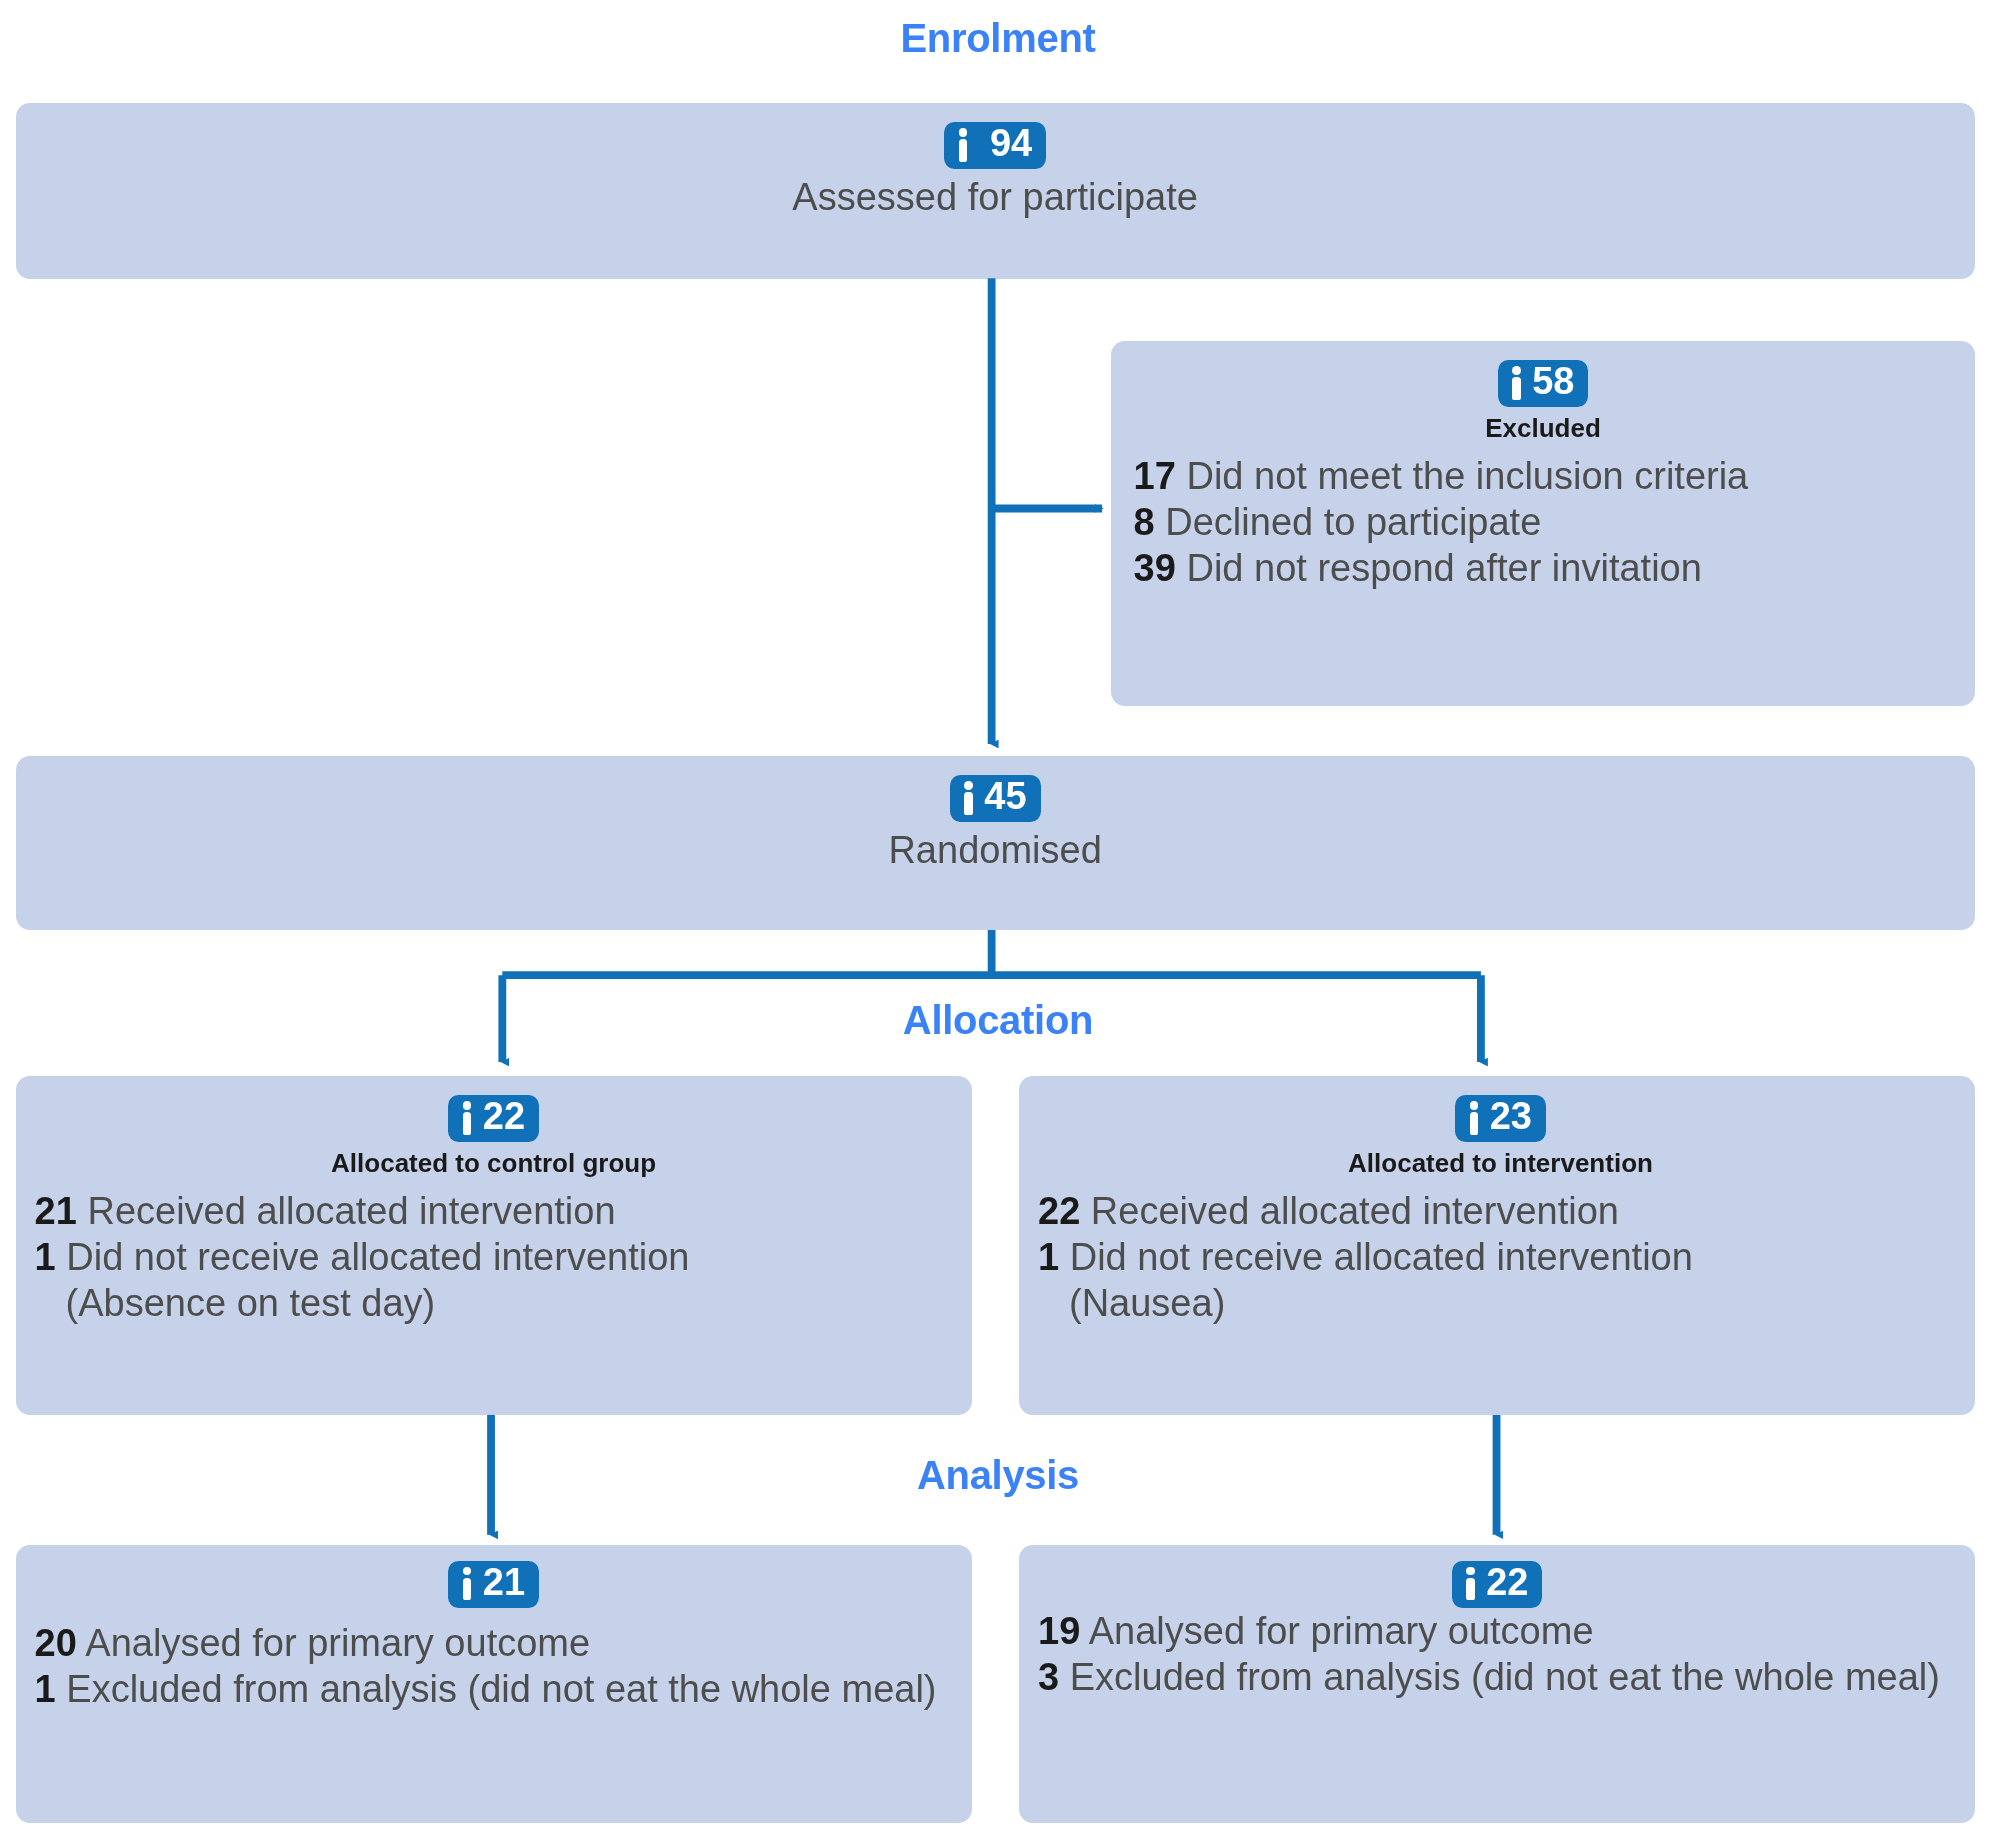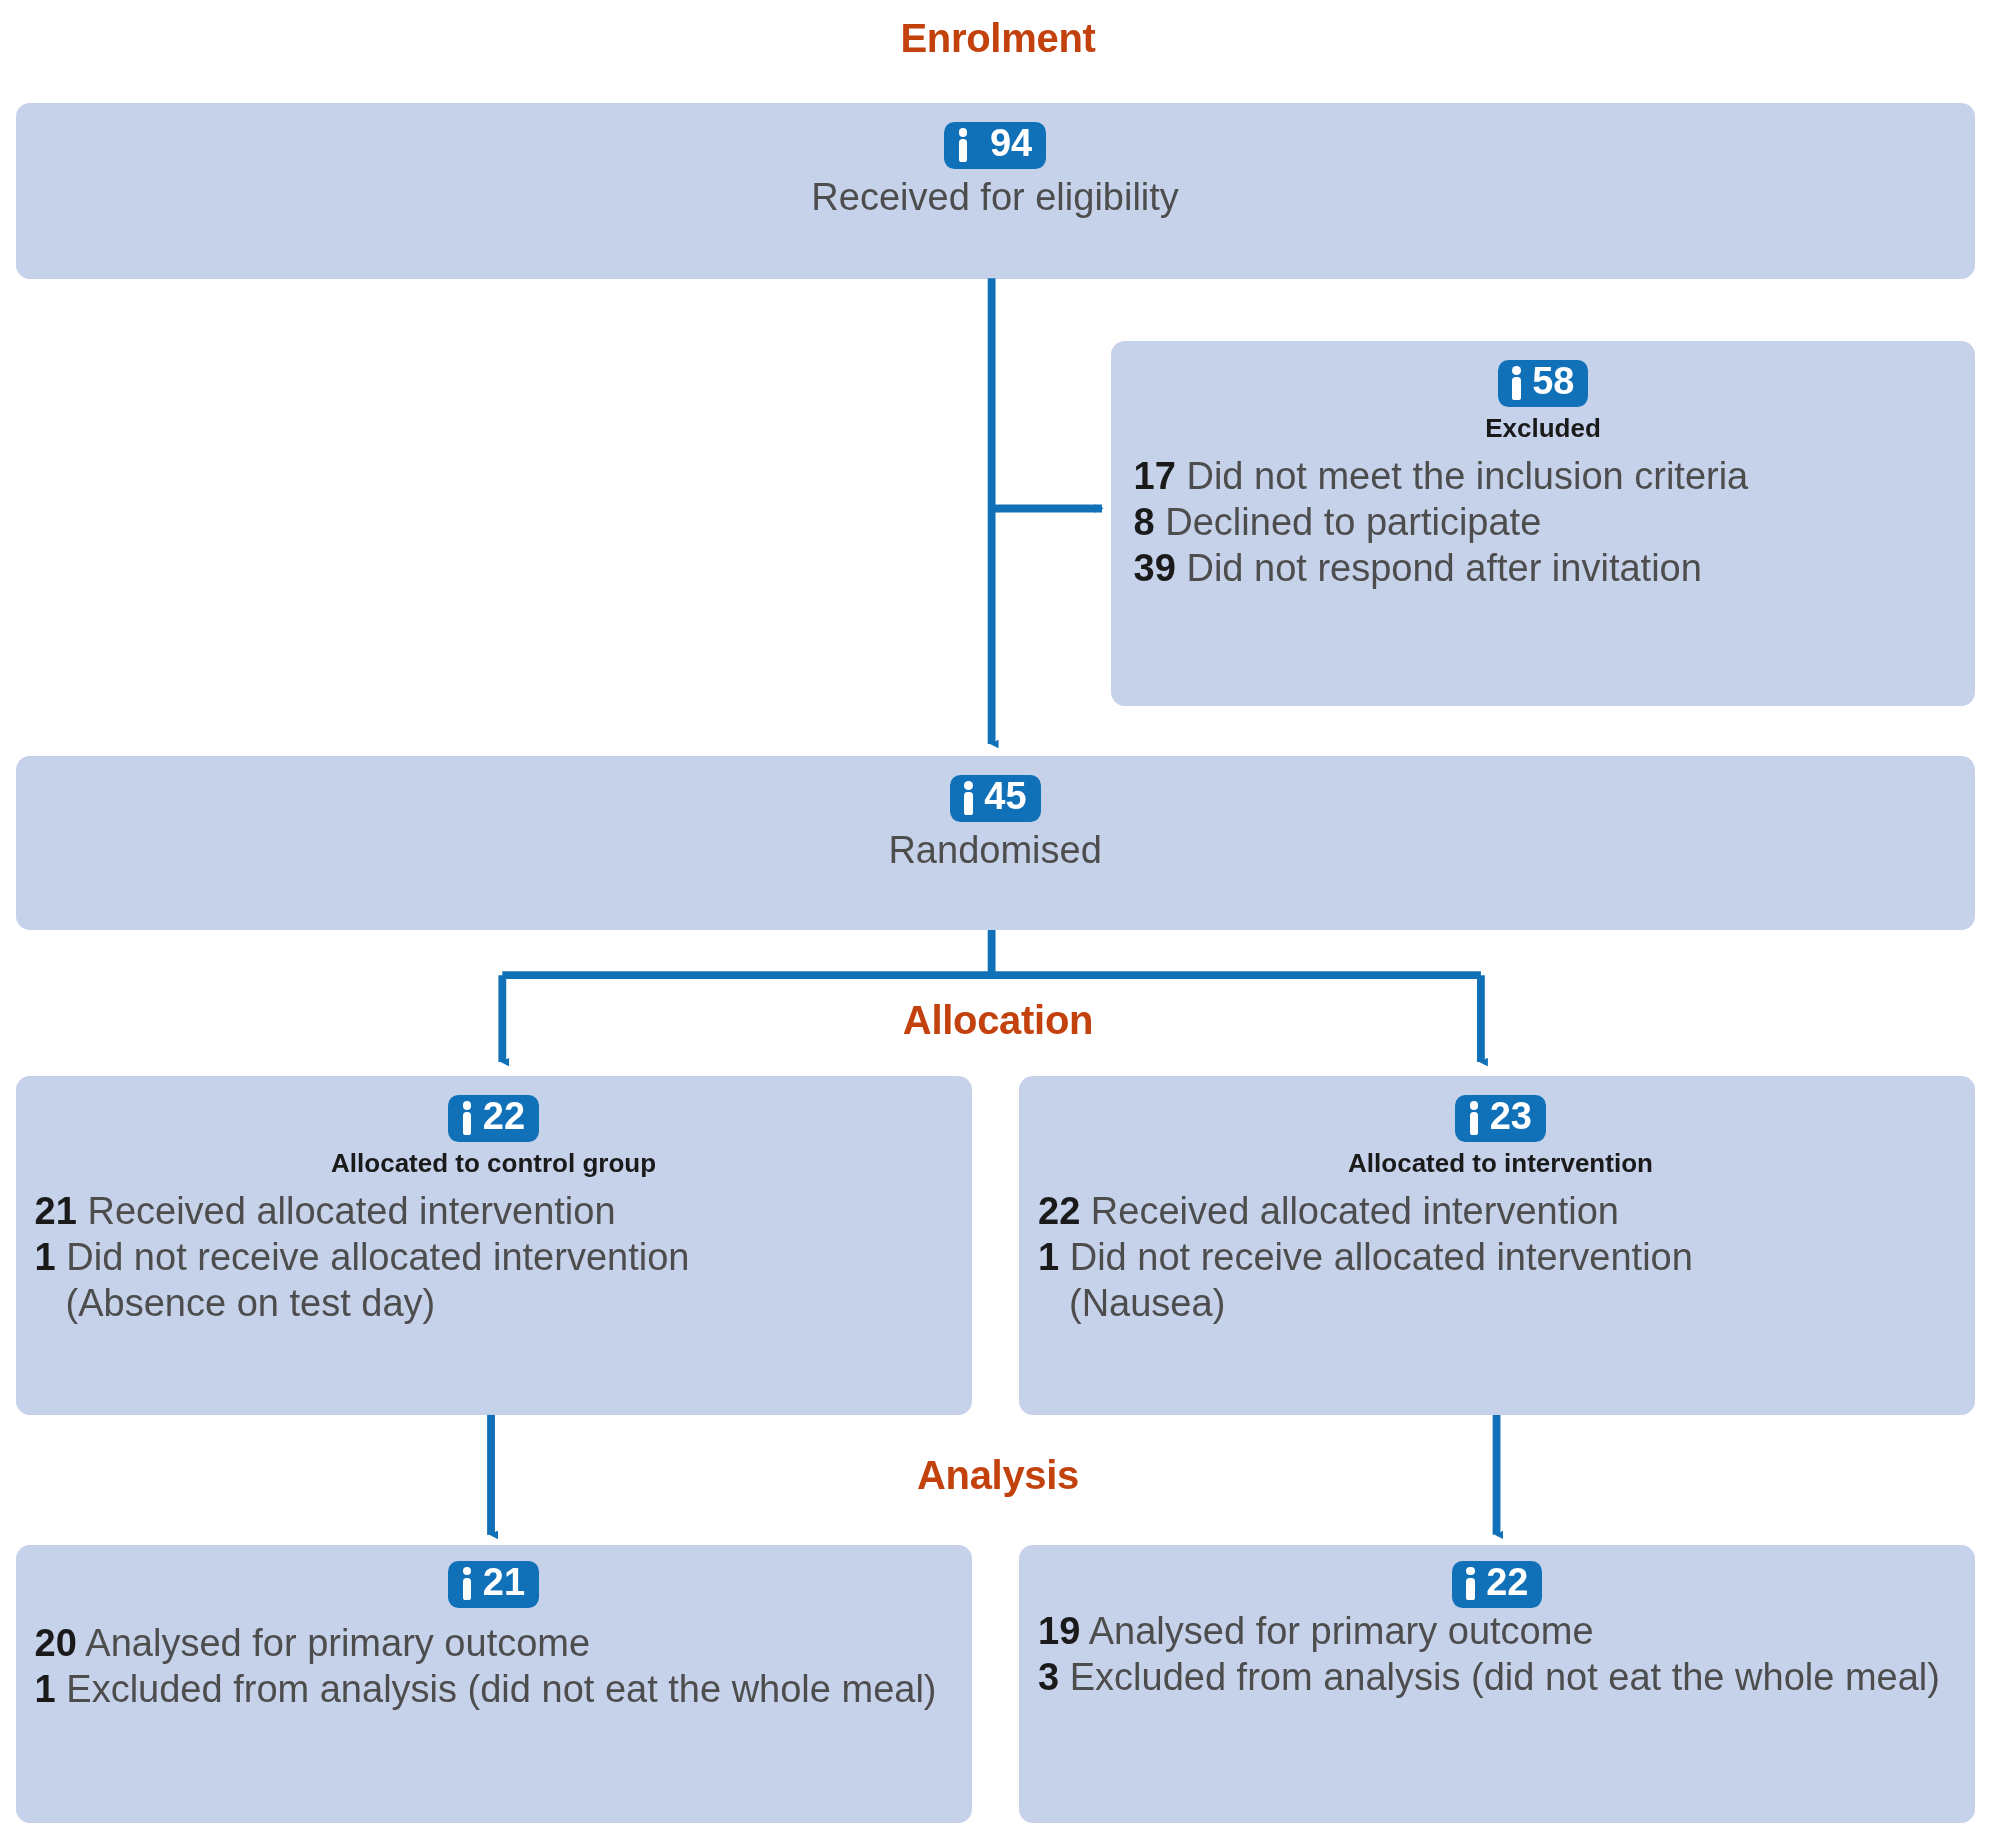--- a/index.html
+++ b/index.html
@@ -17,21 +17,21 @@
     width: 1998px;
     height: 1840px;
     background: #ffffff;
     overflow: hidden;
   }
 
   
   .stage-label {
     position: absolute;
     font-weight: bold;
-    color: #c2410c;
+    color: #3b82f6;
     font-size: 40px;
     letter-spacing: -0.3px;
     text-align: center;
     white-space: nowrap;
     transform: translateX(-50%);
     background: transparent;
     z-index: 6;
   }
 
   
@@ -154,21 +154,21 @@
   <div class="stage-label" style="left:998px; top:15.6px;">Enrolment</div>
 
   <div class="flow-box" style="left: 15.6px; top: 103px; width: 1959px; height: 176px; background: rgb(198, 210, 234);">
     <div class="box-inner" style="padding-top:19px;">
       <div class="badge-row">
         <span class="badge" style="background: rgb(16, 113, 184); gap: 20px;">
           <span class="person-glyph"></span>
           <span class="badge-count">94</span>
         </span>
       </div>
-      <div class="box-caption">Received for eligibility</div>
+      <div class="box-caption">Assessed for participate</div>
     </div>
   </div>
 
   <div class="flow-box" style="left: 1111px; top: 341px; width: 864px; height: 365px; background: rgb(198, 210, 234);">
     <div class="box-inner" style="padding:19px 22.6px 0 22.6px;">
       <div class="badge-row">
         <span class="badge" style="background: rgb(16, 113, 184);">
           <span class="person-glyph"></span>
           <span class="badge-count">58</span>
         </span>

